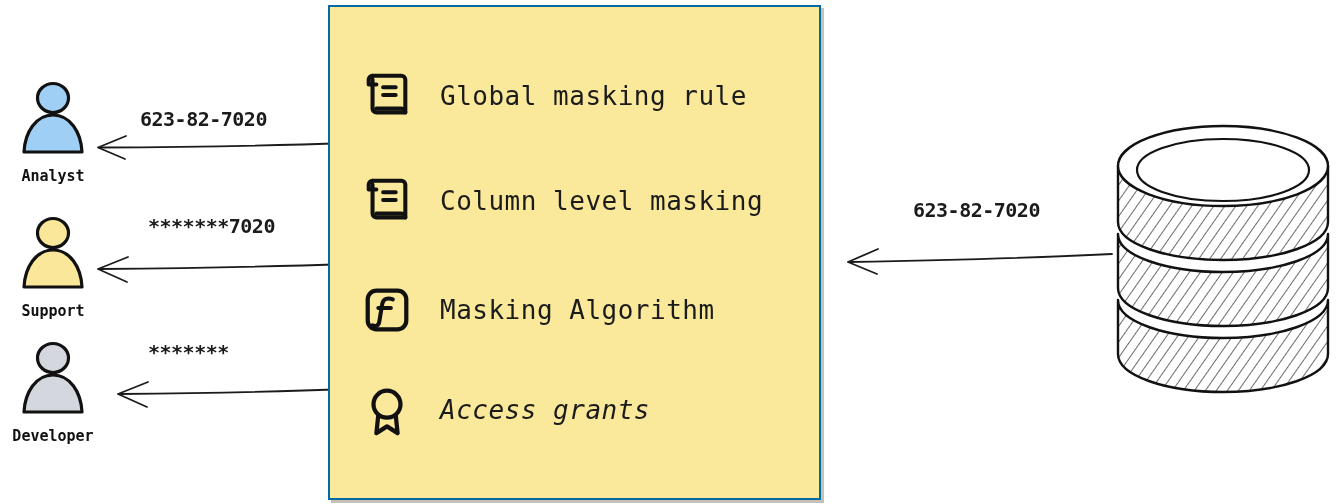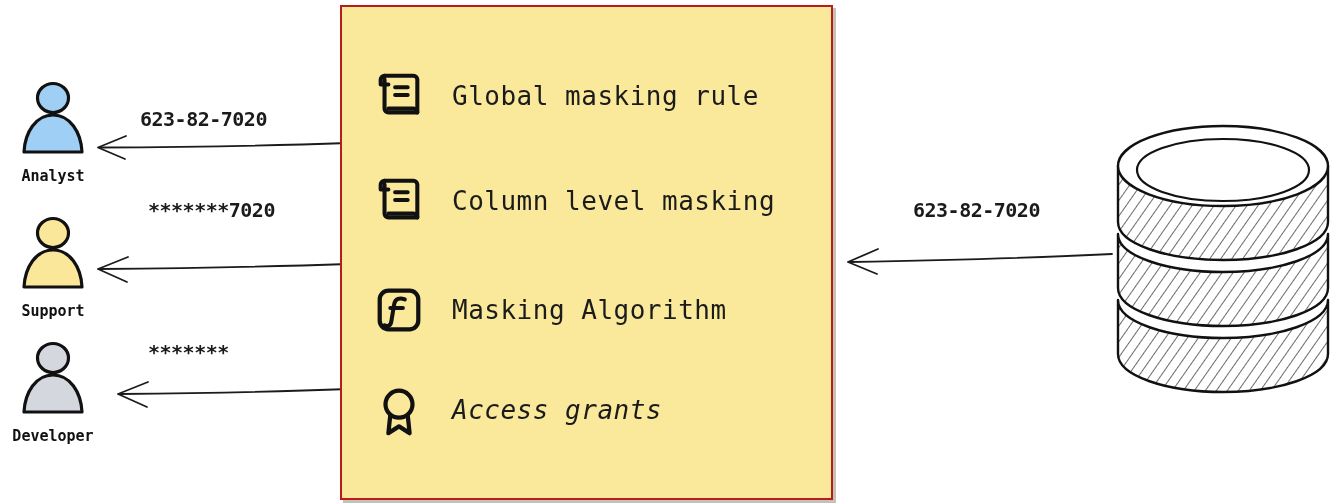--- a/index.html
+++ b/index.html
@@ -56,26 +56,26 @@
   
   .arrow-svg {
     position: absolute;
     overflow: visible;
     pointer-events: none;
   }
 
   
   #policy-panel {
     position: absolute;
-    left: 340px;
+    left: 328px;
     top: 5px;
     width: 489px;
     height: 491px;
     background: #FAE99A;
-    border: 2px solid #b91c1c;
+    border: 2px solid #0369a1;
     box-shadow: 3px 3px 0 rgba(60,54,20,0.30);
   }
   .policy-row {
     position: absolute;
     left: 30px;
     display: flex;
     align-items: center;
     gap: 26px;
     height: 62px;
   }
@@ -141,21 +141,21 @@
     <path d="M256 14 C200 16 120 18 8 19" fill="none" stroke="#1b1b1b" stroke-width="1.8" stroke-linecap="round"></path>
     <path d="M6 19 L36 7 M6 19 L35 32" fill="none" stroke="#1b1b1b" stroke-width="1.8" stroke-linecap="round"></path>
   </svg>
 
   <svg class="arrow-svg" style="left:112px; top:375px; width:240px; height:40px;" viewBox="0 0 240 40">
     <path d="M237 14 C185 16 110 18 8 19" fill="none" stroke="#1b1b1b" stroke-width="1.8" stroke-linecap="round"></path>
     <path d="M6 19 L36 7 M6 19 L35 32" fill="none" stroke="#1b1b1b" stroke-width="1.8" stroke-linecap="round"></path>
   </svg>
 
   <span class="flow-label" style="left:140px; top:107px;">623-82-7020</span>
-  <span class="flow-label" style="left:148px; top:198px;">*******7020</span>
+  <span class="flow-label" style="left:148px; top:214px;">*******7020</span>
   <span class="flow-label" style="left:148px; top:340px;">*******</span>
 
   <div id="policy-panel">
 
     <div class="policy-row" style="top:58px;">
       <svg class="policy-icon" viewBox="0 0 56 56">
         <g fill="none" stroke="#111" stroke-width="4.2" stroke-linejoin="round" stroke-linecap="round">
           <path d="M13 7 h30 a4 4 0 0 1 4 4 v34 h-30 a4 4 0 0 1 -4 -4 V11"></path>
           <path d="M13 7 a4 4 0 0 0 -4 4 v5 h8"></path>
           <path d="M47 45 a4 4 0 0 0 -4 -4 H17"></path>

